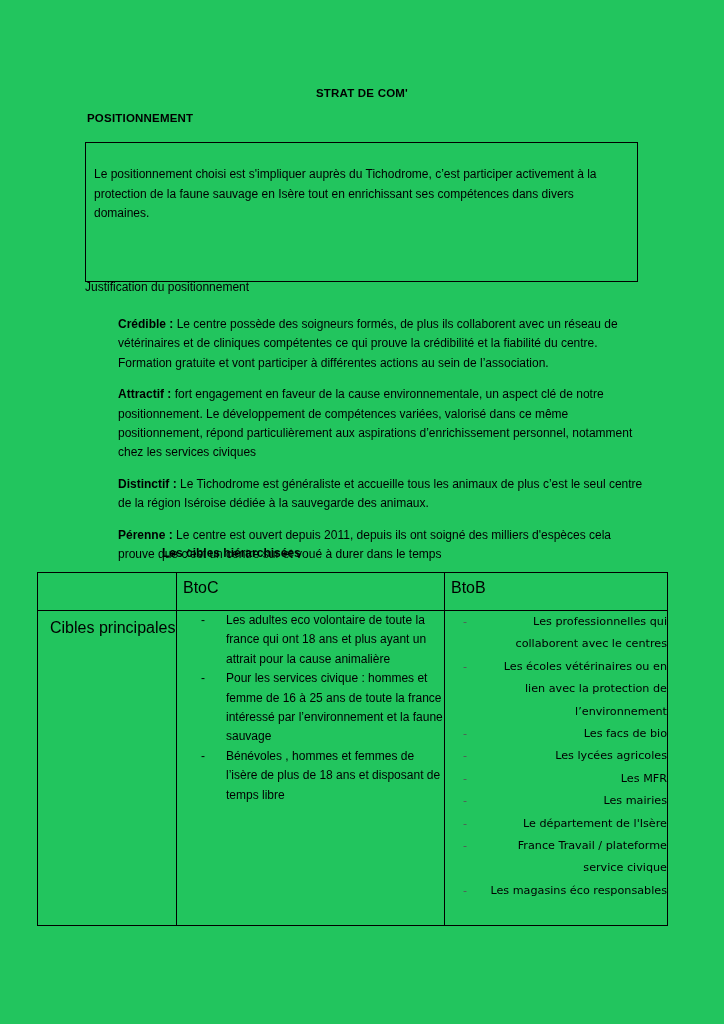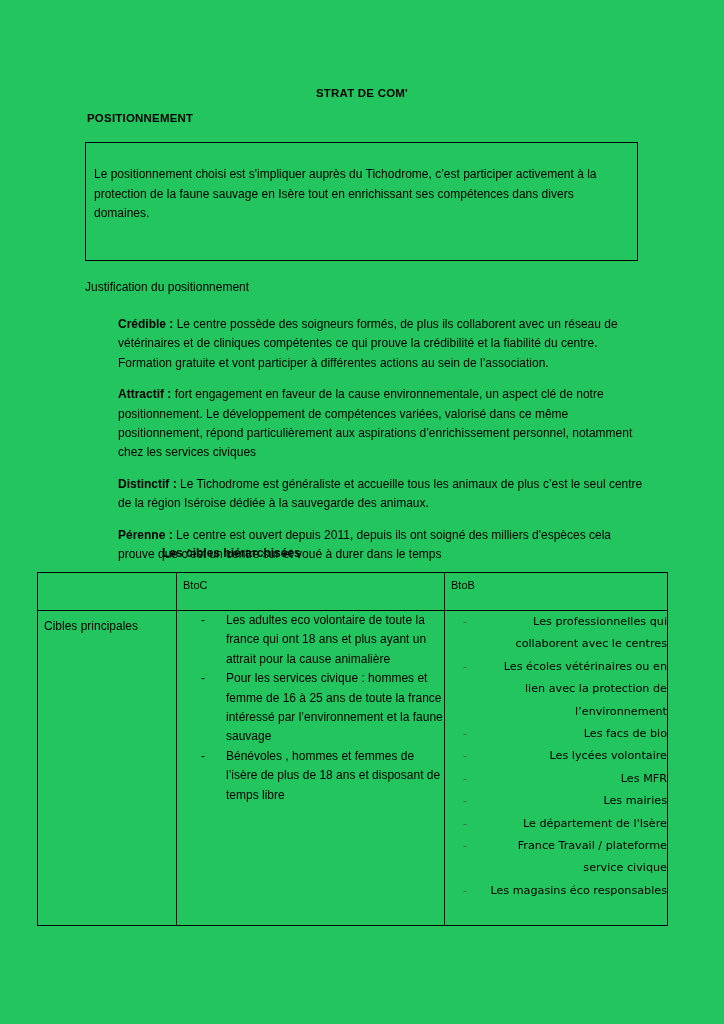--- a/index.html
+++ b/index.html
@@ -44,21 +44,21 @@
     font-weight: bold;
     letter-spacing: 0.2px;
   }
 
   
   .position-box {
     position: absolute;
     top: 142px;
     left: 85px;
     width: 553px;
-    height: 119px;
+    height: 140px;
     border: 1px solid #000000;
     box-sizing: border-box;
   }
   .position-box-text {
     position: absolute;
     top: 22px;
     left: 8px;
     right: 6px;
     font-size: 12px;
     line-height: 19.5px;
@@ -117,32 +117,32 @@
   .col-btob   { width: 222px; }
 
   .hdr-cell {
     height: 37px;
     position: relative;
   }
   .hdr-cell span {
     position: absolute;
     top: 6px;
     left: 6px;
-    font-size: 11px;
+    font-size: 16px;
   }
 
   .body-cell-label {
     height: 314px;
     position: relative;
   }
   .body-cell-label span {
     position: absolute;
     top: 8px;
-    left: 6px;
-    font-size: 12px;
+    left: 12px;
+    font-size: 16px;
   }
 
   .body-cell {
     position: relative;
     padding: 8px 6px 8px 6px;
   }
 
   ul.dashlist {
     list-style: none;
     margin: 0;
@@ -229,21 +229,21 @@
             <li>Les adultes eco volontaire de toute la france qui ont 18 ans et plus ayant un attrait pour la cause animalière</li>
             <li>Pour les services civique : hommes et femme de 16 à 25 ans de toute la france intéressé par l’environnement et la faune sauvage</li>
             <li>Bénévoles , hommes et femmes de l’isère de plus de 18 ans et disposant de temps libre</li>
           </ul>
         </td>
         <td class="body-cell col-btob col-btob-body">
           <ul class="dashlist">
             <li>Les professionnelles qui collaborent avec le centres</li>
             <li>Les écoles vétérinaires ou en lien avec la protection de l’environnement</li>
             <li>Les facs de bio</li>
-            <li>Les lycées volontaire</li>
+            <li>Les lycées agricoles</li>
             <li>Les MFR</li>
             <li>Les mairies</li>
             <li>Le département de l'Isère</li>
             <li>France Travail / plateforme service civique</li>
             <li>Les magasins éco responsables</li>
           </ul>
         </td>
       </tr>
     </tbody>
   </table>

